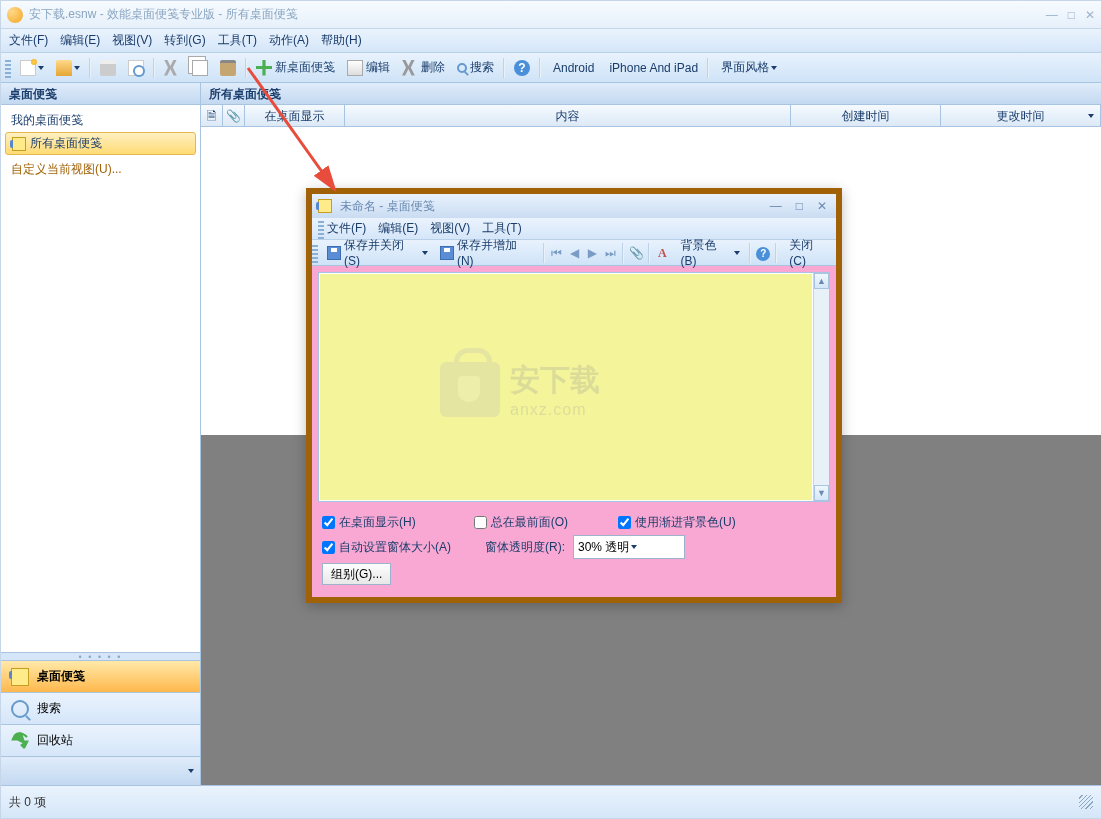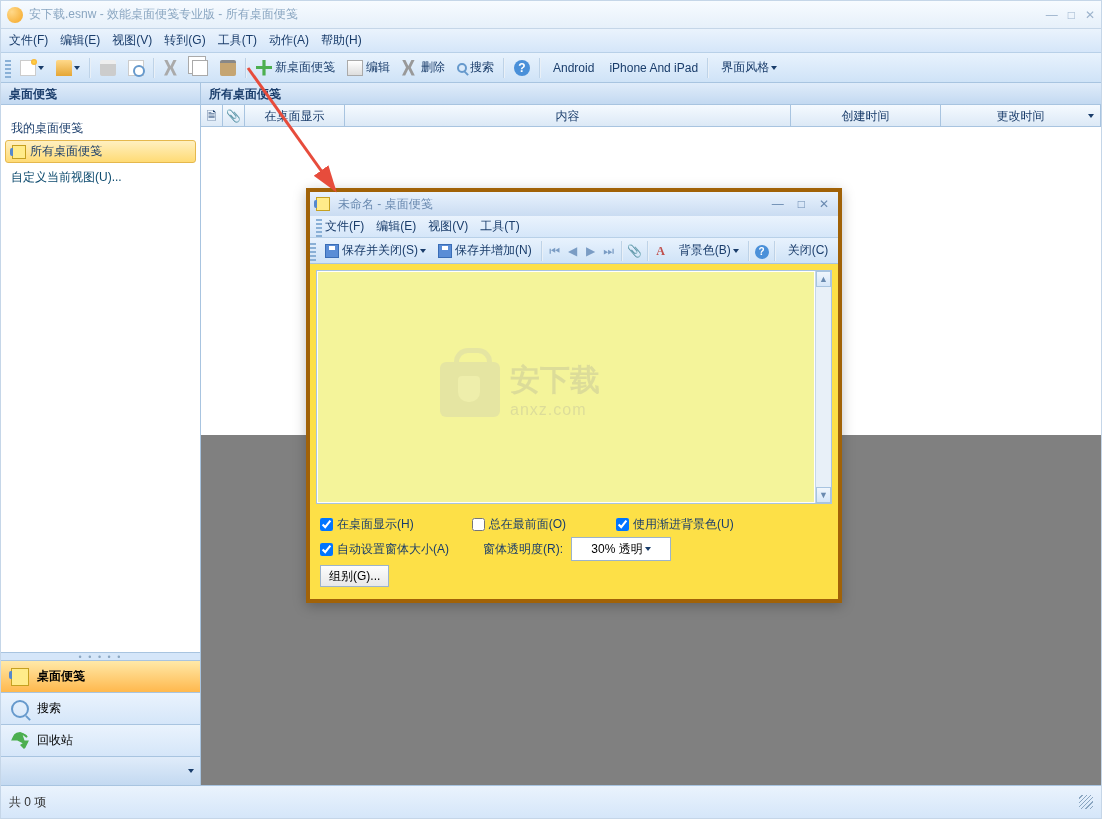--- a/index.html
+++ b/index.html
@@ -37,26 +37,26 @@
 .ic-del { background: #999; clip-path: polygon(20% 0,40% 40%,60% 0,80% 0,55% 50%,80% 100%,60% 100%,40% 60%,20% 100%,0 100%,25% 50%,0 0); }
 .ic-search { border: 2px solid #6699cc; border-radius: 50%; width: 10px; height: 10px; position: relative; }
 .ic-search::after { content: ""; position: absolute; width: 6px; height: 2px; background: #6699cc; bottom: -3px; right: -4px; transform: rotate(45deg); }
 .ic-help { background: #4a90d9; border-radius: 50%; color: #fff; text-align: center; line-height: 16px; font-weight: bold; }
 .ic-recycle { background: #4caf50; border-radius: 50%; clip-path: polygon(50% 0,100% 25%,85% 35%,65% 20%,75% 50%,100% 50%,75% 100%,50% 75%,65% 65%,35% 50%,0 50%,25% 0); }
 .dd-arrow { width: 0; height: 0; border-left: 3px solid transparent; border-right: 3px solid transparent; border-top: 4px solid #1a3d6b; margin-left: 2px; }
 
 .content { flex: 1; display: flex; overflow: hidden; }
 .sidebar { width: 200px; display: flex; flex-direction: column; border-right: 1px solid #a8c4e0; }
 .side-head { height: 22px; background: linear-gradient(#e0ecfa,#c3d9f1); color: #1a3d6b; font-weight: bold; padding: 3px 8px; border-bottom: 1px solid #a8c4e0; }
-.side-tree { flex: 1; background: #fff; padding: 12px 0; overflow: auto; }
+.side-tree { flex: 1; background: #fff; padding: 4px 0; overflow: auto; }
 .tree-item { padding: 3px 10px; color: #1a3d6b; cursor: pointer; }
 .tree-item.selected { background: linear-gradient(#fff0c1,#ffdb75); border: 1px solid #e5b84d; border-radius: 3px; margin: 0 4px; padding: 2px 6px; display: flex; align-items: center; }
 .note-icon { width: 14px; height: 14px; background: #ffeb8a; border: 1px solid #c5a020; margin-right: 4px; position: relative; }
 .note-icon::before { content: ""; position: absolute; left: -3px; top: 2px; width: 3px; height: 8px; background: #5588cc; border-radius: 2px 0 0 2px; }
-.tree-link { padding: 6px 10px; color: #0c4a6e; cursor: pointer; }
+.tree-link { padding: 6px 10px; color: #a16207; cursor: pointer; }
 
 .side-grip { height: 8px; background: #d5e6f9; text-align: center; color: #8aa6c1; font-size: 9px; line-height: 8px; letter-spacing: 2px; border-top: 1px solid #a8c4e0; }
 
 .side-nav { border-top: 1px solid #a8c4e0; }
 .nav-item { height: 32px; display: flex; align-items: center; padding: 0 10px; border-bottom: 1px solid #a8c4e0; cursor: pointer; background: linear-gradient(#eaf3fd,#d5e6f9); }
 .nav-item.active { background: linear-gradient(#ffe9a8,#ffb84d); font-weight: bold; }
 .nav-item .nic { width: 18px; height: 18px; margin-right: 8px; }
 .nav-footer { height: 28px; background: linear-gradient(#e0ecfa,#c3d9f1); display: flex; align-items: center; justify-content: flex-end; padding: 0 6px; }
 
 .main { flex: 1; display: flex; flex-direction: column; background: #fff; }
@@ -64,40 +64,40 @@
 .grid-header { height: 22px; display: flex; border-bottom: 1px solid #a8c4e0; }
 .gh-cell { background: linear-gradient(#f5faff,#dce9f6); border-right: 1px solid #a8c4e0; text-align: center; line-height: 22px; color: #1a3d6b; position: relative; }
 .gh-cell .dd-arrow { position: absolute; right: 6px; top: 9px; }
 .grid-body { height: 308px; background: #fff; }
 .grid-empty { flex: 1; background: #808080; }
 
 .statusbar { height: 22px; background: linear-gradient(#eaf3fd,#d5e6f9); border-top: 1px solid #a8c4e0; display: flex; align-items: center; padding: 16px 8px; color: #333; }
 .status-grip { margin-left: auto; width: 14px; height: 14px; background: repeating-linear-gradient(135deg,transparent 0 2px,#8aa6c1 2px 3px); }
 
 
-.modal { position: absolute; left: 306px; top: 188px; width: 536px; height: 415px; background: #fde047; border: 4px solid #a16207; display: flex; flex-direction: column; box-shadow: 0 3px 12px rgba(0,0,0,0.25); }
+.modal { position: absolute; left: 306px; top: 188px; width: 536px; height: 415px; background: #f9a8d4; border: 6px solid #a16207; display: flex; flex-direction: column; box-shadow: 0 3px 12px rgba(0,0,0,0.25); }
 .modal-title { height: 24px; background: linear-gradient(#e8f2fd,#cadcf2); display: flex; align-items: center; padding: 0 6px; }
 .modal-title-text { color: #6a8ab0; margin-left: 4px; }
 .modal-ctrl { margin-left: auto; display: flex; gap: 8px; color: #6a8ab0; }
 .modal-ctrl span { cursor: pointer; padding: 0 3px; }
 .modal-menu { height: 22px; background: linear-gradient(#eaf3fd,#d5e6f9); display: flex; align-items: center; padding: 0 6px; border-bottom: 1px solid #b8d0e8; }
 .modal-tb { height: 26px; background: linear-gradient(#e8f2fd,#cfe3f7); display: flex; align-items: center; padding: 0 0; border-bottom: 1px solid #a8c4e0; }
 .nav-btn { width: 16px; height: 16px; color: #7a9cc4; text-align: center; line-height: 16px; cursor: pointer; margin: 0 1px; }
 .ic-save { width: 14px; height: 14px; background: #5a8dd6; border: 1px solid #3a6db6; position: relative; display: inline-block; }
 .ic-save::after { content: ""; position: absolute; top: 1px; left: 3px; width: 6px; height: 4px; background: #fff; }
 .note-area-wrap { margin: 6px; flex: 1; border: 1px solid #a8c4e0; background: #fff; display: flex; }
 .note-area { flex: 1; background: #f4f49a; margin: 1px; border: none; resize: none; padding: 4px; outline: none; }
 .note-scroll { width: 16px; background: #e8f0f8; border-left: 1px solid #c5d6e8; position: relative; }
 .scroll-btn { height: 16px; background: linear-gradient(#f0f6fc,#d5e6f9); border: 1px solid #a8c4e0; text-align: center; line-height: 14px; color: #6a8ab0; font-size: 9px; }
 .modal-opts { padding: 2px 10px 8px; }
 .opt-row { display: flex; align-items: center; margin: 4px 0; }
 .opt-row label { display: flex; align-items: center; margin-right: 20px; color: #1a3d6b; }
 .opt-row input[type=checkbox] { margin-right: 4px; }
 .opacity-label { margin-right: 8px; color: #1a3d6b; }
-.opacity-select { width: 100px; height: 20px; border: 1px solid #9cb3cc; background: #fff; padding: 11px 4px; display: flex; align-items: center; justify-content: center; }
+.opacity-select { width: 112px; height: 20px; border: 1px solid #9cb3cc; background: #fff; padding: 11px 4px; display: flex; align-items: center; justify-content: flex-start; }
 .group-btn { height: 22px; padding: 0 8px; border: 1px solid #9cb3cc; background: linear-gradient(#fdfdfd,#e8e8e8); margin-right: 6px; cursor: pointer; }
 .group-field { flex: 1; height: 22px; border: 1px solid #9cb3cc; background: #fff; padding: 2px 6px; }
 
 
 .arrow-svg { position: absolute; left: 240px; top: 60px; pointer-events: none; }
 
 
 .watermark { position: absolute; left: 440px; top: 360px; display: flex; align-items: center; opacity: 0.25; pointer-events: none; }
 .wm-bag { width: 60px; height: 55px; background: #bbb; border-radius: 6px; position: relative; }
 .wm-bag::before { content: ""; position: absolute; top: -14px; left: 14px; width: 28px; height: 18px; border: 5px solid #bbb; border-bottom: none; border-radius: 14px 14px 0 0; }

